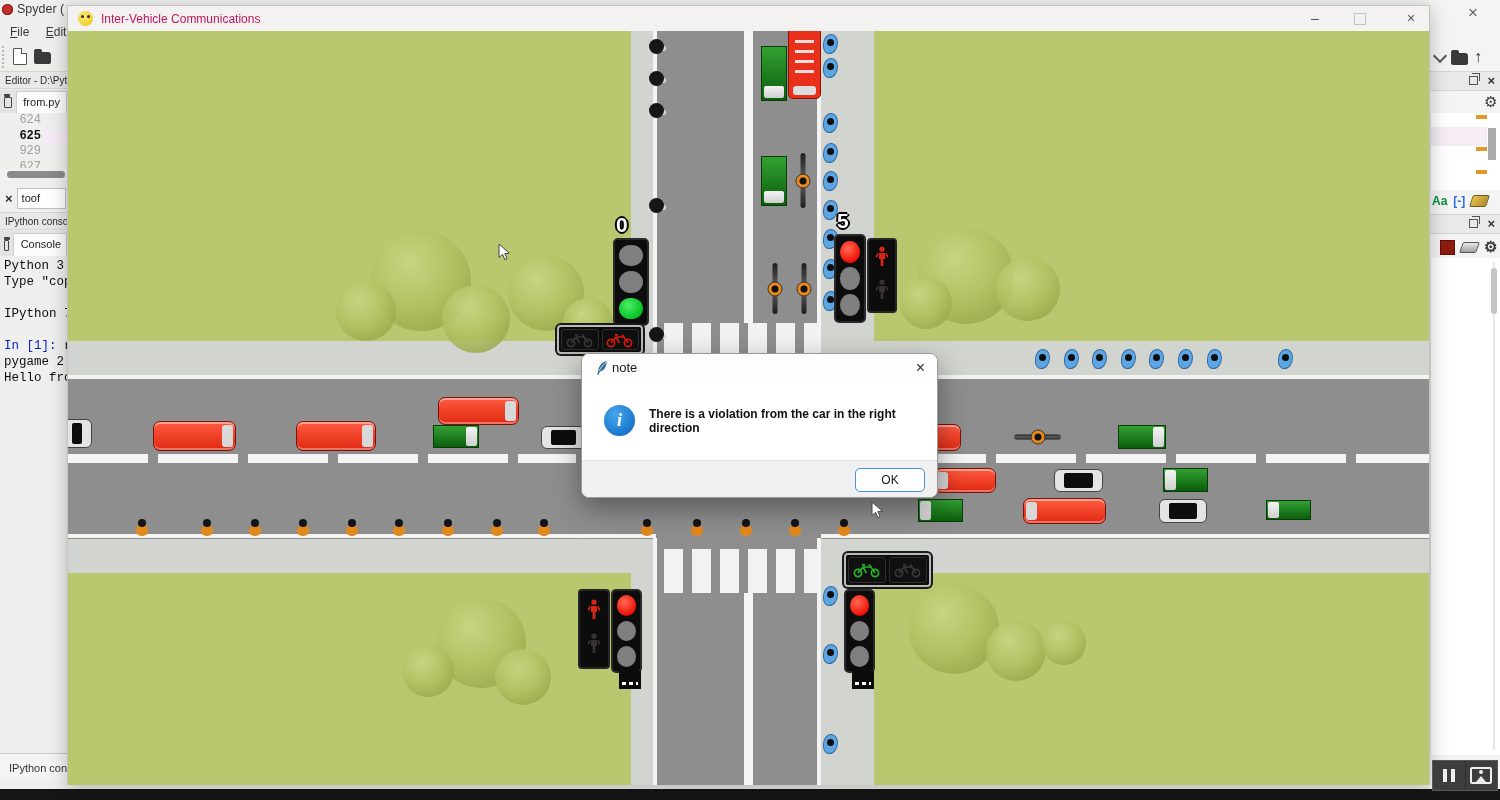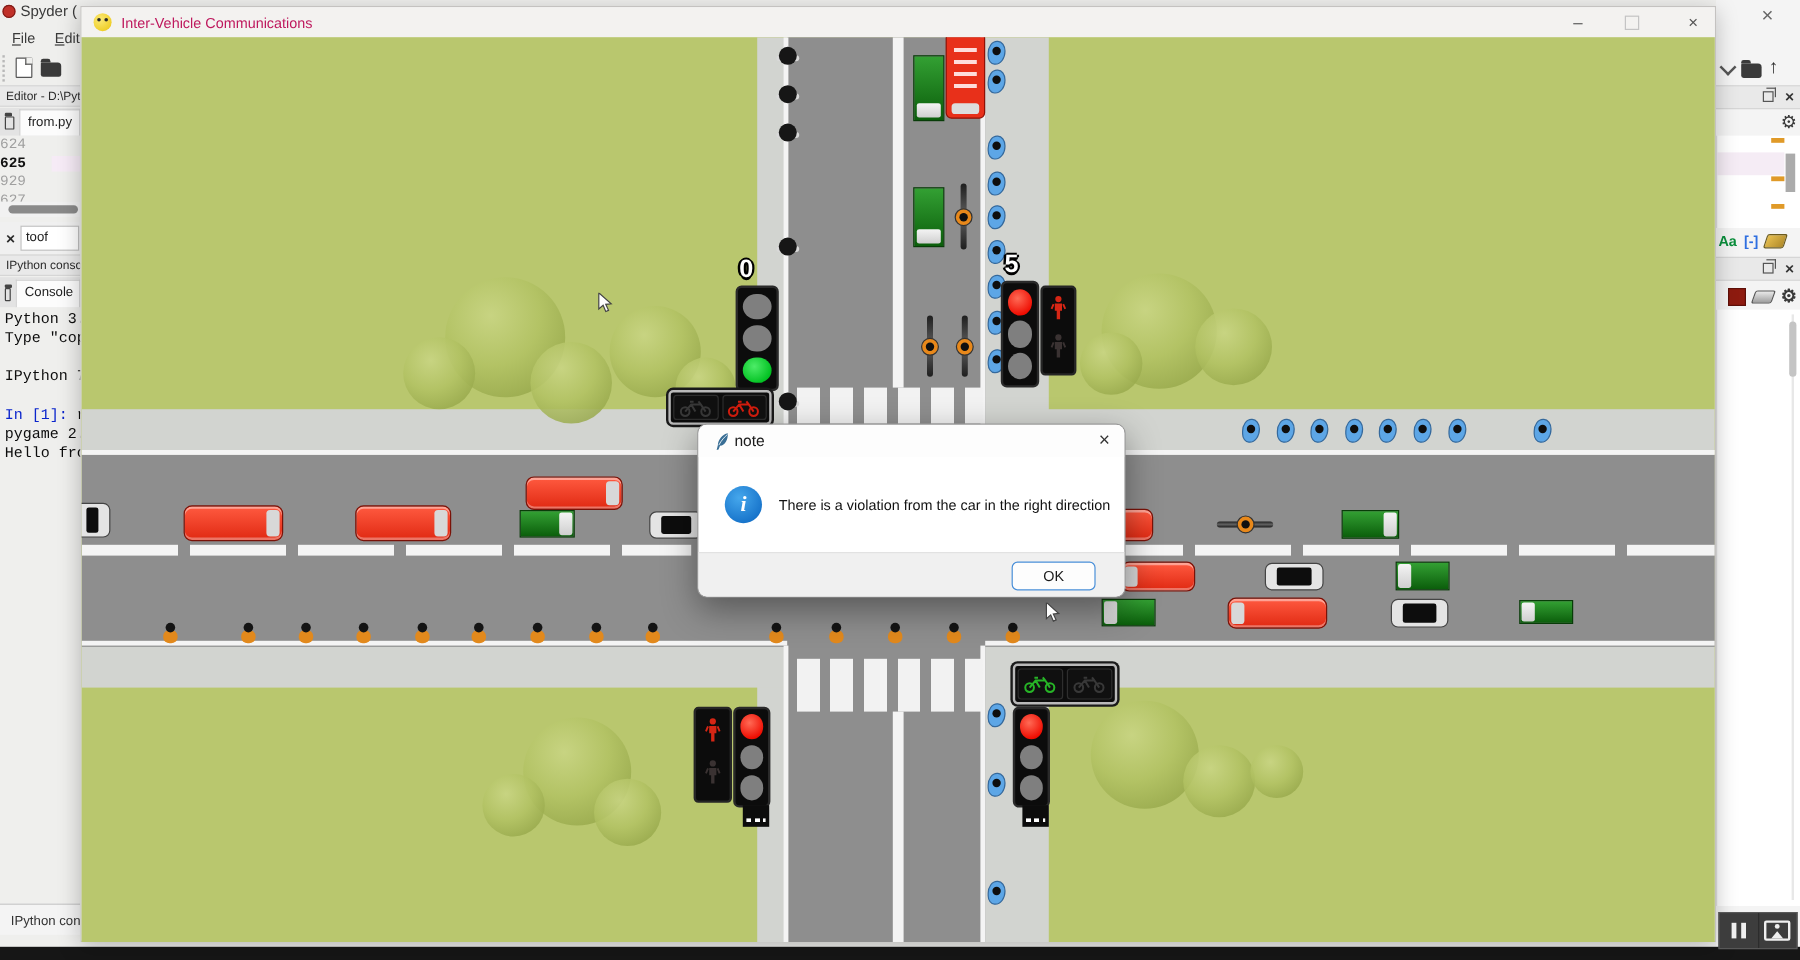--- a/index.html
+++ b/index.html
@@ -18,21 +18,21 @@
   .ic-page::after{content:"";position:absolute;right:-1px;top:-1px;width:5px;height:5px;background:#efefed;border-left:1.5px solid #555;border-bottom:1.5px solid #555}
   .ic-folder{width:17px;height:12px;background:#3a3a3a;border-radius:1px 3px 2px 2px;position:relative;margin-top:3px}
   .ic-folder::before{content:"";position:absolute;left:0;top:-3px;width:8px;height:3px;background:#3a3a3a;border-radius:2px 2px 0 0}
   .panel-hdr{left:0;width:67px;height:18px;background:#e9e9e9;border-top:1px solid #d6d6d6;border-bottom:1px solid #d6d6d6;font-size:10px;color:#2c2c2c;line-height:17px;padding-left:5px;box-sizing:border-box;white-space:nowrap;overflow:hidden}
   #editor-hdr{top:71px}
   #tabrow{left:0;top:90px;width:67px;height:23px;background:#e3e3e3;display:flex;align-items:flex-end}
   .tab-folder{width:13px;height:9px;border:1.5px solid #444;border-radius:1px;margin:0 4px 5px 4px;position:relative}
   .tab-folder::before{content:"";position:absolute;left:-1px;top:-4px;width:6px;height:2.5px;background:#444;border-radius:1px}
   .file-tab{background:#fcfcfc;border:1px solid #cfcfcf;border-bottom:none;font-size:11px;color:#222;padding:4px 6px 5px 6px;white-space:nowrap}
   #linenums{left:0;top:113px;width:67px;height:58px;overflow:hidden;font-family:"Liberation Mono",monospace;font-size:12px;color:#9f9f9f}
-  .lnrow{height:15.5px;line-height:15.5px;padding-right:40px;position:relative}
+  .lnrow{height:15.5px;line-height:15.5px;text-align:right;padding-right:26px;position:relative}
   .lnrow.cur{color:#111;font-weight:bold}
   .lnrow.cur .hl{position:absolute;right:0;top:1px;width:24px;height:13px;background:#f6ebf6}
   #hscroll{left:0;top:168px;width:67px;height:13px;background:#f1f1f1}
   #hscroll .thumb{position:absolute;left:7px;top:3px;width:58px;height:7px;background:#8a8a8a;border-radius:4px}
   #findrow{left:0;top:185px;width:67px;height:27px;background:#f0f0f0;display:flex;align-items:center}
   .find-x{font-size:13px;font-weight:bold;color:#2a2a2a;margin:0 4px 0 5px}
   .find-box{width:43px;height:19px;background:#fff;border:1px solid #c0c0c0;font-size:11px;color:#222;line-height:19px;padding-left:4px}
   #con-hdr{top:212px}
   #contabrow{left:0;top:231px;width:67px;height:25px;background:#e3e3e3;display:flex;align-items:flex-end}
   .con-tab{background:#fcfcfc;border:1px solid #cfcfcf;border-bottom:none;font-size:11px;color:#222;padding:4px 5px 6px 7px;white-space:nowrap}
@@ -148,23 +148,23 @@
   .dialog{position:absolute;left:513px;top:322px;width:357px;height:145px;background:#fff;z-index:20;
         border:1px solid #9a9a9a;border-radius:8px;box-shadow:0 10px 28px rgba(0,0,0,.38);box-sizing:border-box;overflow:hidden}
   .dlg-title{height:27px;display:flex;align-items:center;background:#fdfdfd}
   .dlg-title .t{font-size:13px;color:#1a1a1a;margin-left:4px}
   .feather{margin-left:14px;display:flex}
   .dlg-close{margin-left:auto;margin-right:12px;font-size:16px;color:#333}
   .dlg-body{height:79px;display:flex;align-items:center;padding-left:22px;gap:14px}
   .info-ic{width:31px;height:31px;border-radius:50%;background:radial-gradient(circle at 38% 32%,#45a7ec,#1470c8 80%);
         color:#fff;display:flex;align-items:center;justify-content:center;flex:0 0 auto}
   .info-ic i{font-family:"Liberation Serif",serif;font-style:italic;font-weight:bold;font-size:18px}
-  .dlg-msg{font-size:12px;font-weight:400;color:#111}
+  .dlg-msg{font-size:12px;font-weight:700;color:#111}
   .dlg-footer{height:38px;background:#f0f0f0;border-top:1px solid #e2e2e2;display:flex;align-items:center;justify-content:flex-end}
-  .ok-btn{width:70px;height:24px;margin-right:24px;background:#fdfdfd;border:1.5px solid #4a90d9;border-radius:5px;
+  .ok-btn{width:70px;height:24px;margin-right:12px;background:#fdfdfd;border:1.5px solid #4a90d9;border-radius:5px;
         font-size:12px;color:#1a1a1a;font-family:"Liberation Sans",sans-serif}
 </style>
 </head>
 <body>
 
 <div class="abs" id="spyder-title">
   <span class="spider-ic"></span>
   <span>Spyder (</span>
 </div>
 <div class="abs" id="menubar">

